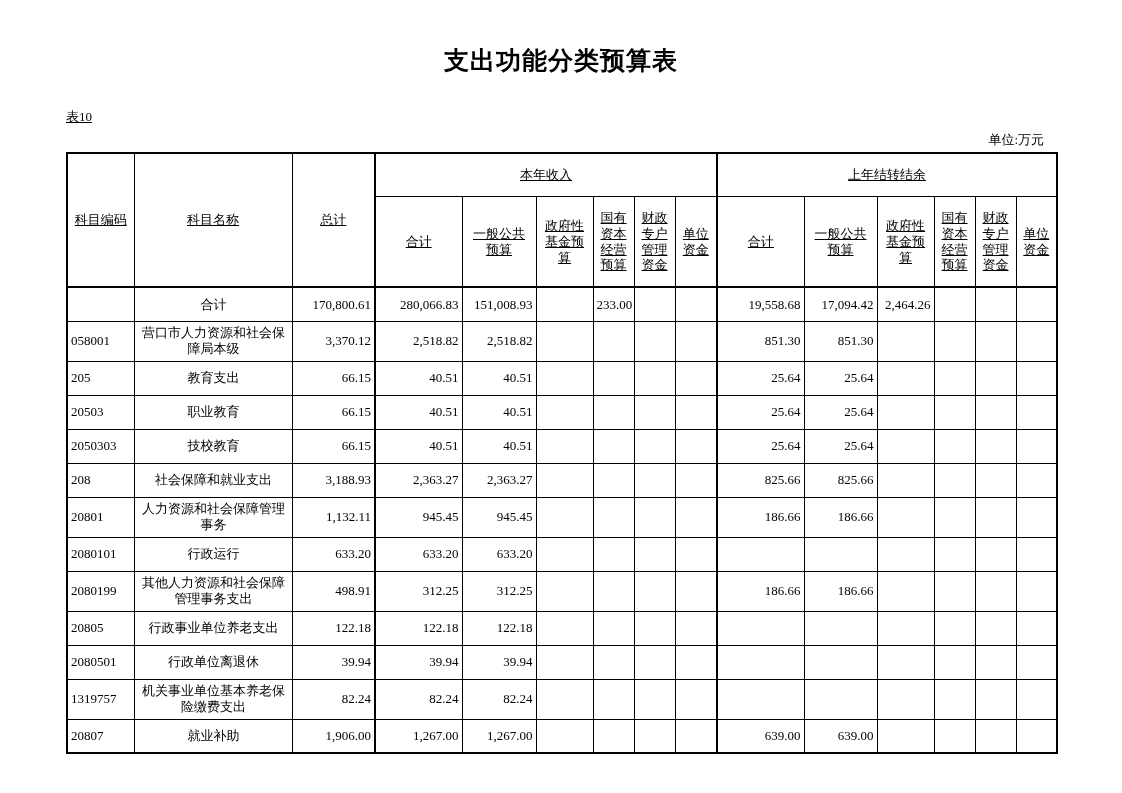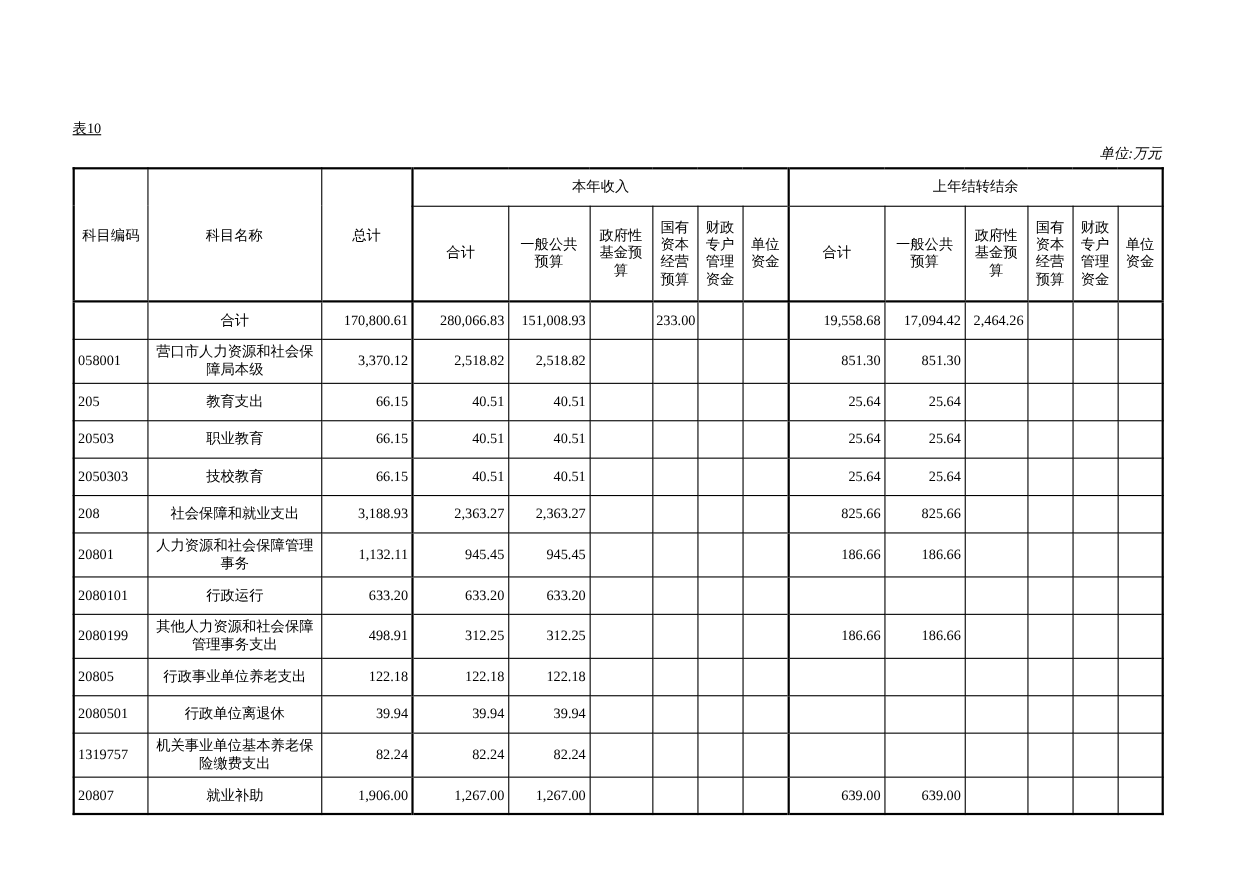--- a/index.html
+++ b/index.html
@@ -24,59 +24,60 @@
     letter-spacing: 1px;
   }
   .table-label {
     position: absolute;
     top: 108px; left: 66px;
     font-size: 13px;
     text-decoration: underline;
   }
   .unit-label {
     position: absolute;
-    top: 131px; right: 66px;
+    top: 131px; right: 78px;
     font-size: 13px;
-    font-style: italic;
   }
   table.budget {
     position: absolute;
     top: 152px; left: 66px;
     width: 990px;
     border-collapse: collapse;
     table-layout: fixed;
     border: 2px solid #000;
     font-size: 13px;
   }
   table.budget th, table.budget td {
     border: 1px solid #000;
     font-weight: normal;
     vertical-align: middle;
     overflow: hidden;
     line-height: 1.22;
   }
   table.budget th {
-    padding: 3px 5px;
+    padding: 13px 5px;
+    text-decoration: underline;
   }
   thead tr.group-row { height: 34px; }
   thead tr.sub-header-row { height: 87px; }
   thead th.head-deep, thead tr.sub-header-row th { border-bottom: 2px solid #000; }
   .group-end { border-right: 2px solid #000 !important; }
   tbody tr { height: 34px; }
   tbody tr.tall { height: 40px; }
   td.code { text-align: left; padding: 1px 2px 1px 3px; }
   td.code.indent { }
   td.name { text-align: center; padding: 1px 2px 1px 3px; }
   tr.total-row td.name { text-align: center; }
   td.num { text-align: right; padding: 1px 3px; }
 </style>
 </head>
 <body>
 
 <div class="page">
+  <div class="title">支出功能分类预算表</div>
   <div class="table-label">表10</div>
   <div class="unit-label">单位:万元</div>
 
   <table class="budget">
     <colgroup>
       <col style="width:67px">
         <col style="width:158px">
         <col style="width:83px">
       <col style="width:87px">
         <col style="width:74px">

